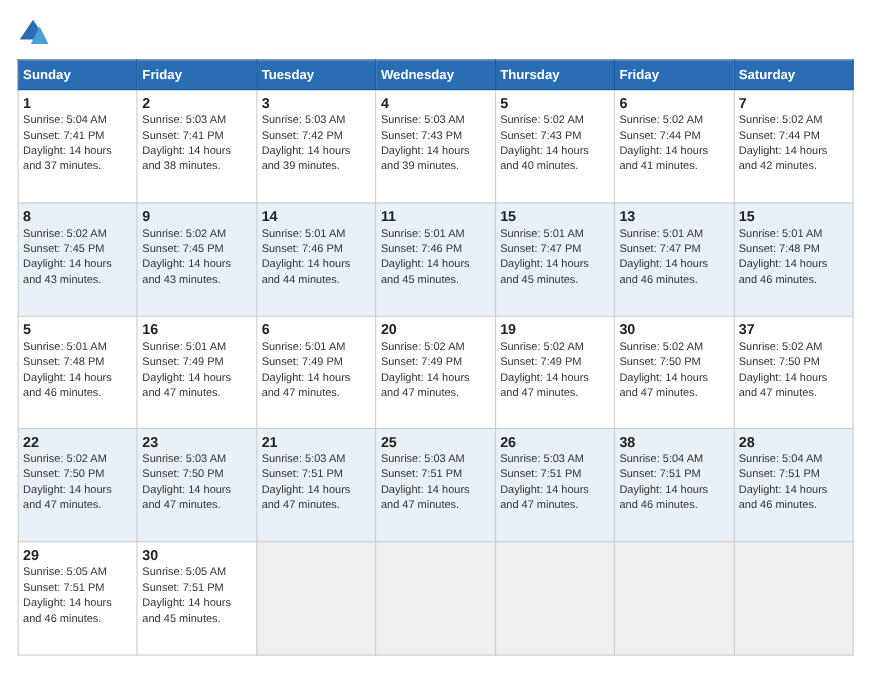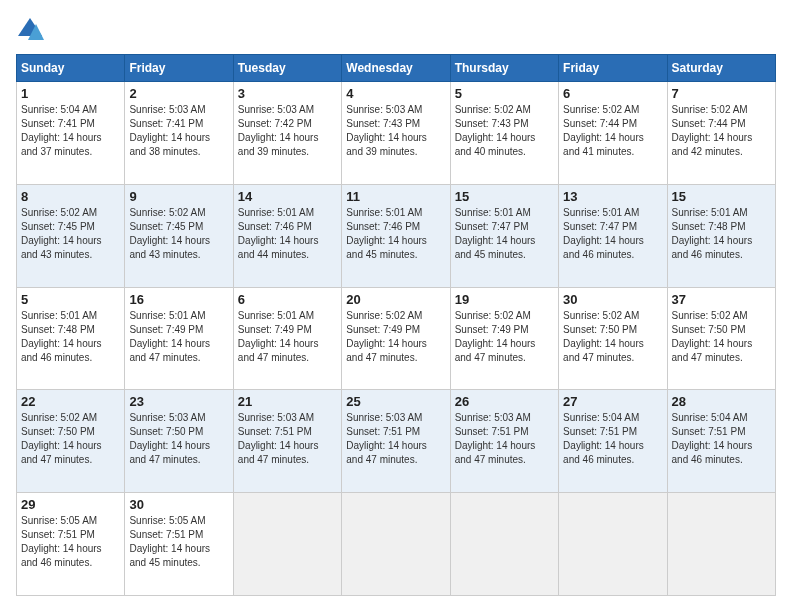--- a/index.html
+++ b/index.html
@@ -240,21 +240,21 @@
       </td>
           <td>
         <span class="day-num">25</span>
         <span class="day-info">Sunrise: 5:03 AM<br>Sunset: 7:51 PM<br>Daylight: 14 hours and 47 minutes.</span>
       </td>
           <td>
         <span class="day-num">26</span>
         <span class="day-info">Sunrise: 5:03 AM<br>Sunset: 7:51 PM<br>Daylight: 14 hours and 47 minutes.</span>
       </td>
           <td>
-        <span class="day-num">27</span>
+        <span class="day-num">38</span>
         <span class="day-info">Sunrise: 5:04 AM<br>Sunset: 7:51 PM<br>Daylight: 14 hours and 46 minutes.</span>
       </td>
           <td>
         <span class="day-num">28</span>
         <span class="day-info">Sunrise: 5:04 AM<br>Sunset: 7:51 PM<br>Daylight: 14 hours and 46 minutes.</span>
       </td>
         </tr>
         <tr>
           <td>
         <span class="day-num">29</span>

